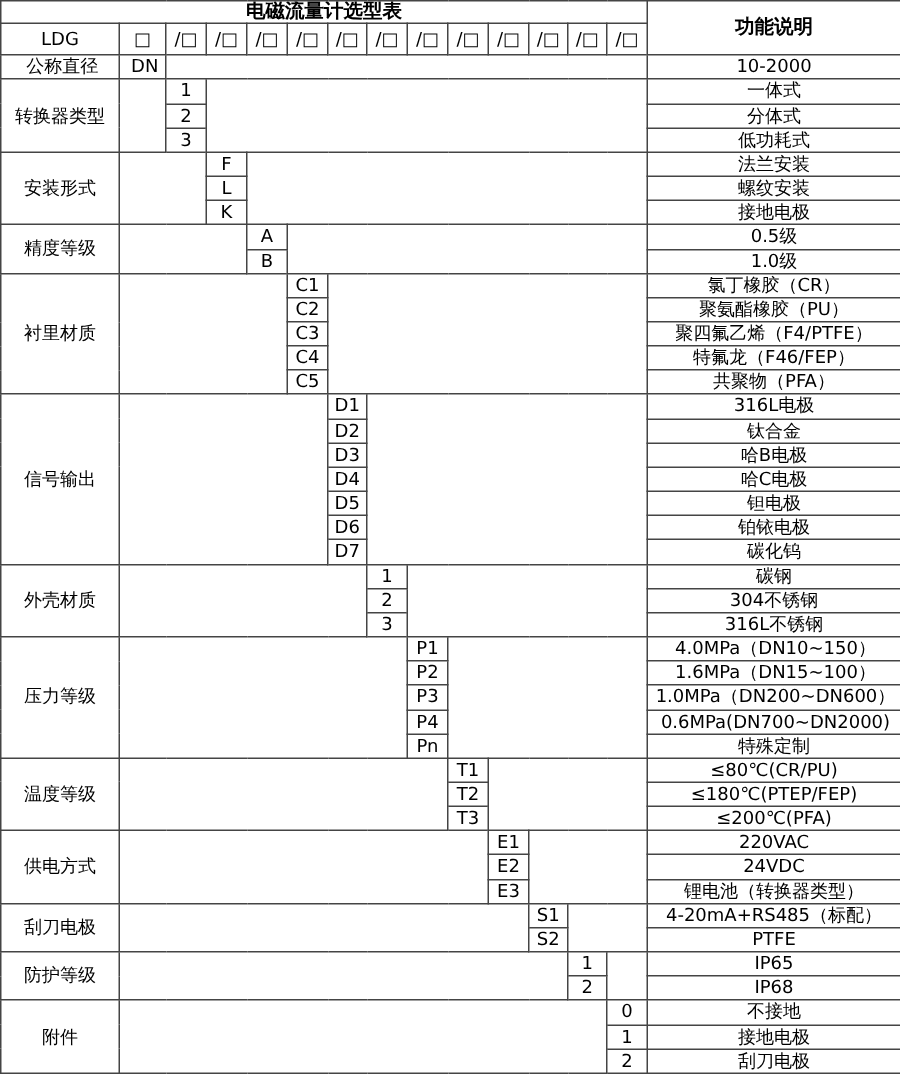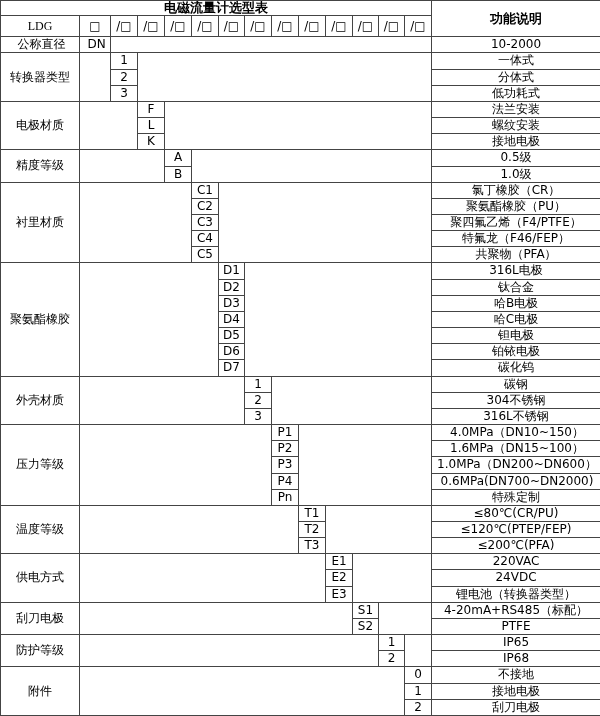--- a/index.html
+++ b/index.html
@@ -17,21 +17,21 @@
     text-align:center;
     vertical-align:middle;
     white-space:nowrap;
     overflow:hidden;
     line-height:1.1;
     font-weight:normal;
   }
   tr.title-row{height:15px;}
   tr.title-row th{font-weight:bold;font-size:13px;}
   tr.model-row{height:21px;}
-  td.model-prefix{text-align:left;padding-left:6px;font-family:Liberation Serif, serif;}
+  td.model-prefix{text-align:left;padding-left:6px;}
   th.sec-label{font-weight:bold;}
   .align-left{text-align:center;padding-left:3px !important;}
   td.desc.align-left{padding-left:2px !important;margin-top:28px;}
 </style>
 </head>
 <body>
 
 <table class="sel">
   <colgroup>
     <col style="width:79px">
@@ -88,21 +88,21 @@
       </tr>
       <tr>
         <td class="code">2</td>
         <td class="desc">分体式</td>
       </tr>
       <tr>
         <td class="code">3</td>
         <td class="desc">低功耗式</td>
       </tr>
       <tr>
-        <th rowspan="3" class="sec-label">电极材质</th>
+        <th rowspan="3" class="sec-label">安装形式</th>
         <td rowspan="3" colspan="2"></td>
         <td class="code">F</td>
         <td rowspan="3" colspan="10"></td>
         <td class="desc">法兰安装</td>
       </tr>
       <tr>
         <td class="code">L</td>
         <td class="desc">螺纹安装</td>
       </tr>
       <tr>
@@ -137,21 +137,21 @@
       </tr>
       <tr>
         <td class="code">C4</td>
         <td class="desc">特氟龙（F46/FEP）</td>
       </tr>
       <tr>
         <td class="code">C5</td>
         <td class="desc">共聚物（PFA）</td>
       </tr>
       <tr>
-        <th rowspan="7" class="sec-label">聚氨酯橡胶</th>
+        <th rowspan="7" class="sec-label">信号输出</th>
         <td rowspan="7" colspan="5"></td>
         <td class="code">D1</td>
         <td rowspan="7" colspan="7"></td>
         <td class="desc">316L电极</td>
       </tr>
       <tr>
         <td class="code">D2</td>
         <td class="desc">钛合金</td>
       </tr>
       <tr>
@@ -214,21 +214,21 @@
       </tr>
       <tr>
         <th rowspan="3" class="sec-label">温度等级</th>
         <td rowspan="3" colspan="8"></td>
         <td class="code">T1</td>
         <td rowspan="3" colspan="4"></td>
         <td class="desc">≤80℃(CR/PU)</td>
       </tr>
       <tr>
         <td class="code">T2</td>
-        <td class="desc">≤120℃(PTEP/FEP)</td>
+        <td class="desc">≤180℃(PTEP/FEP)</td>
       </tr>
       <tr>
         <td class="code">T3</td>
         <td class="desc">≤200℃(PFA)</td>
       </tr>
       <tr>
         <th rowspan="3" class="sec-label">供电方式</th>
         <td rowspan="3" colspan="9"></td>
         <td class="code">E1</td>
         <td rowspan="3" colspan="3"></td>

